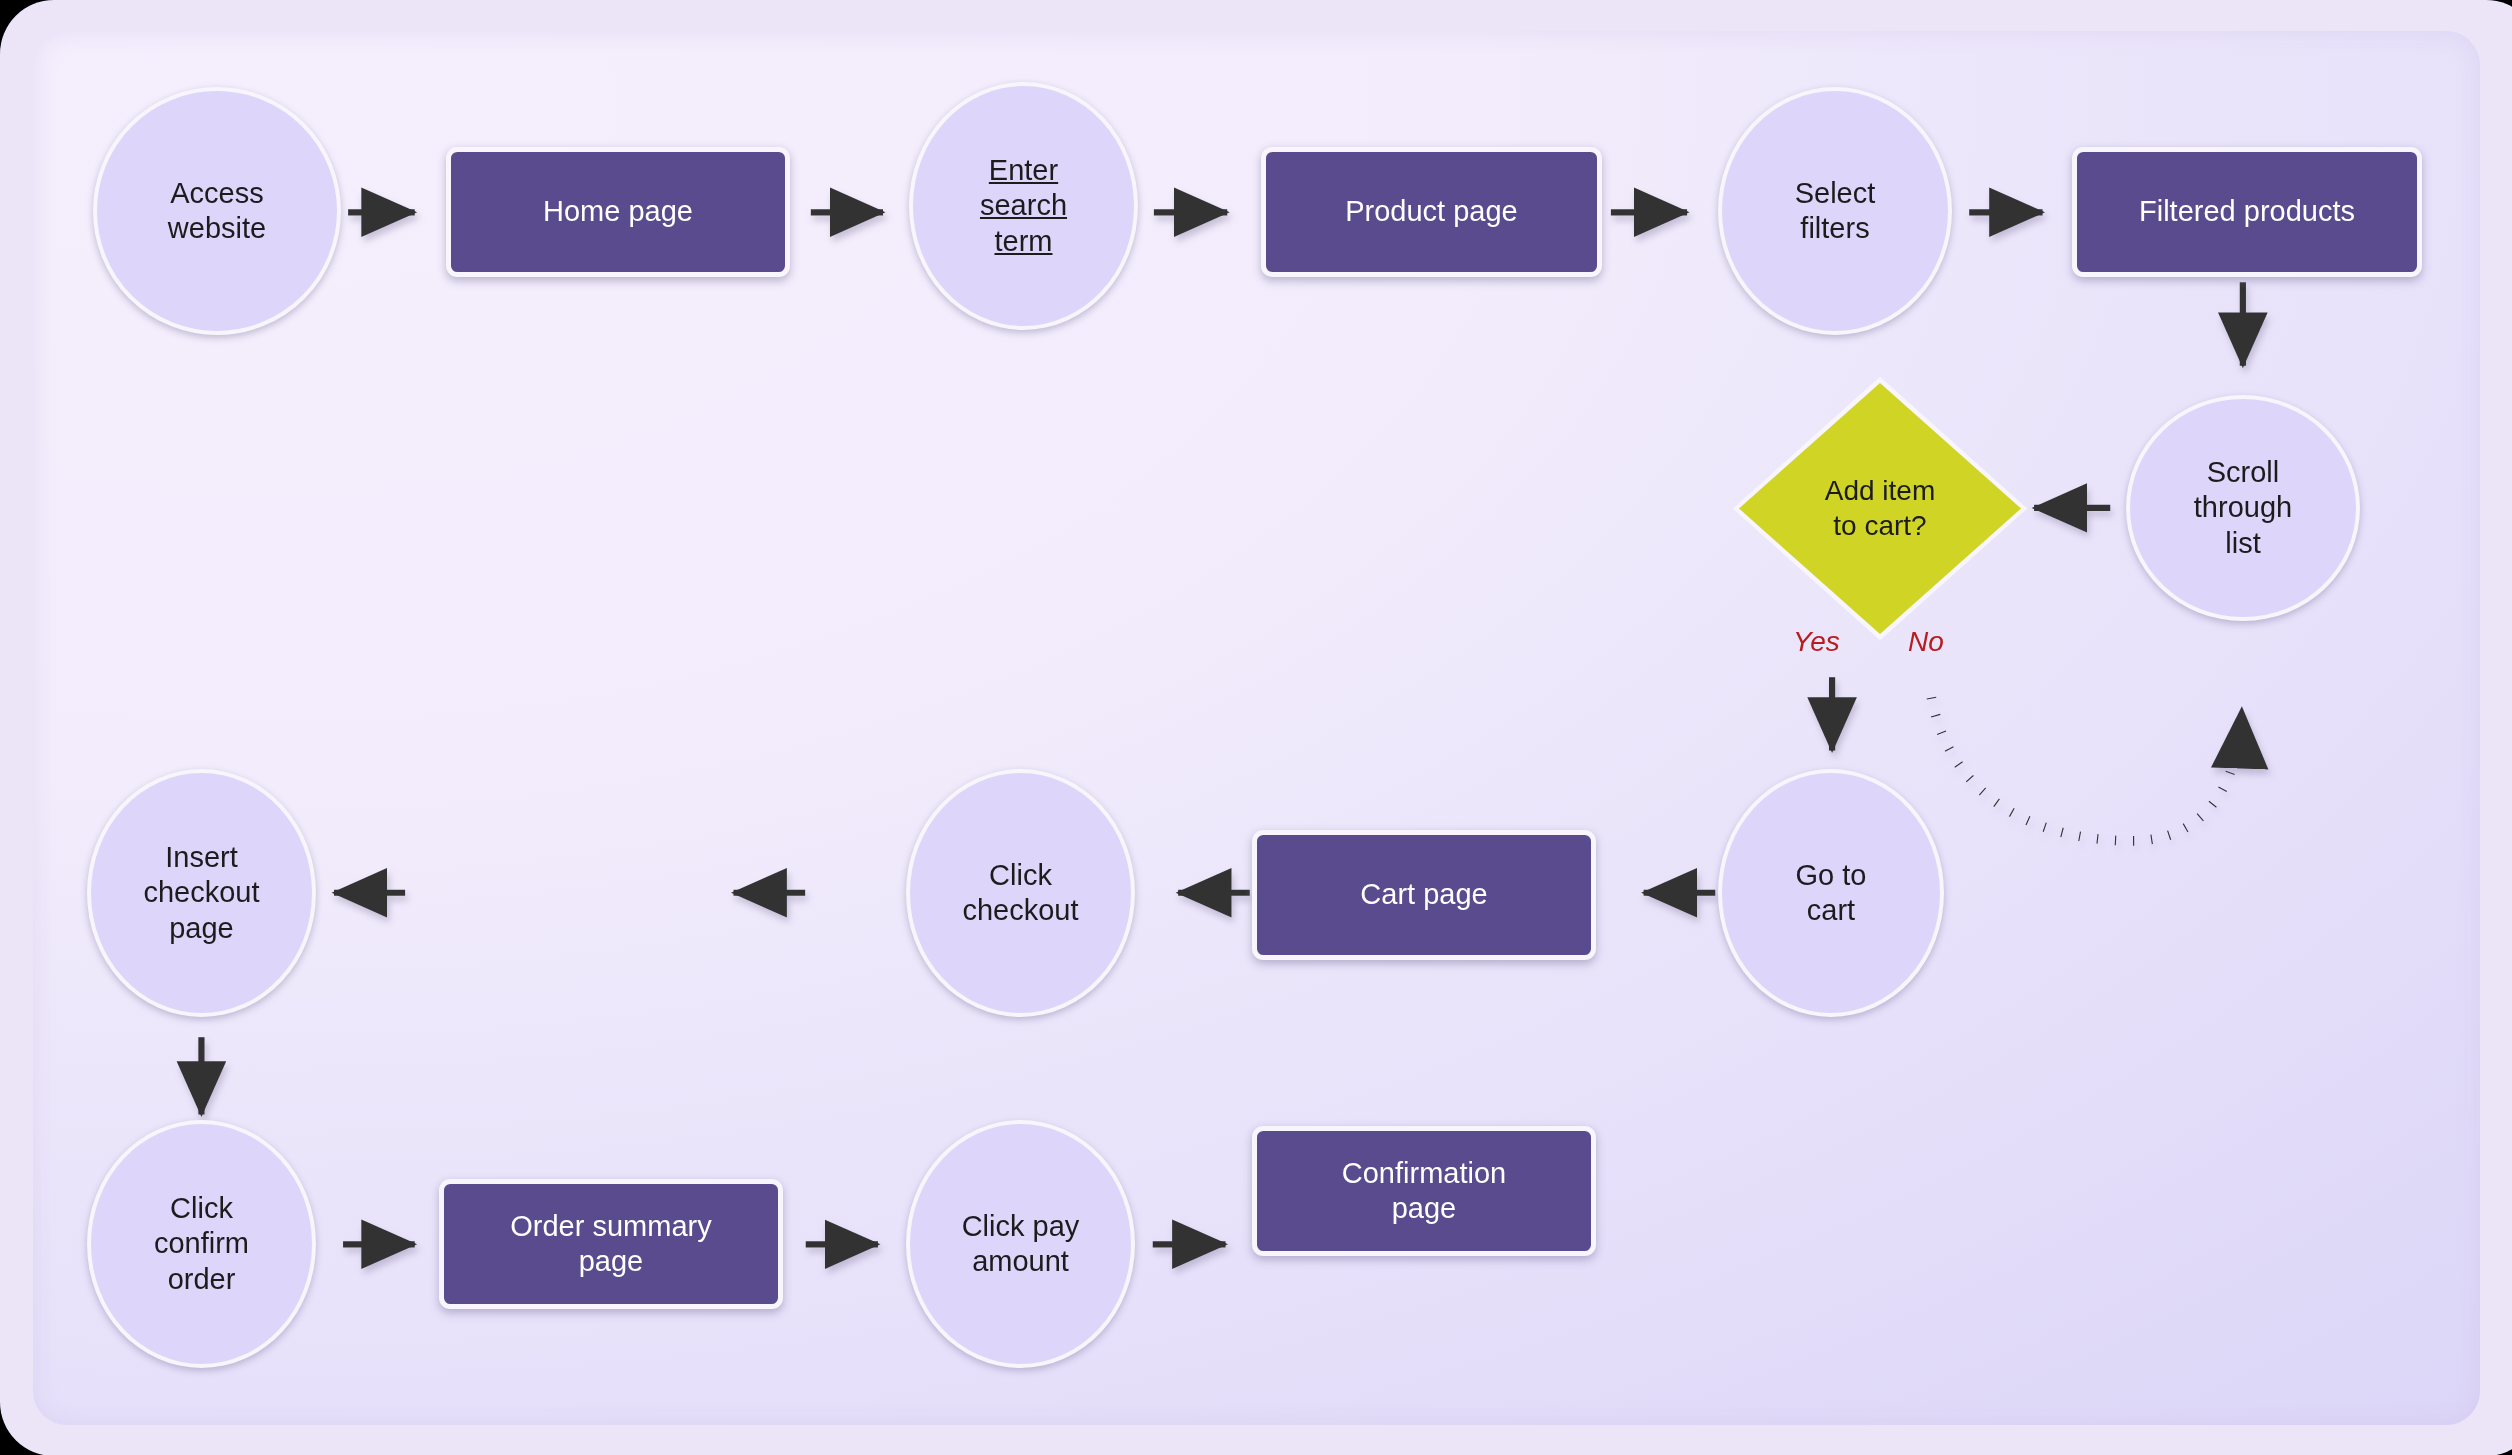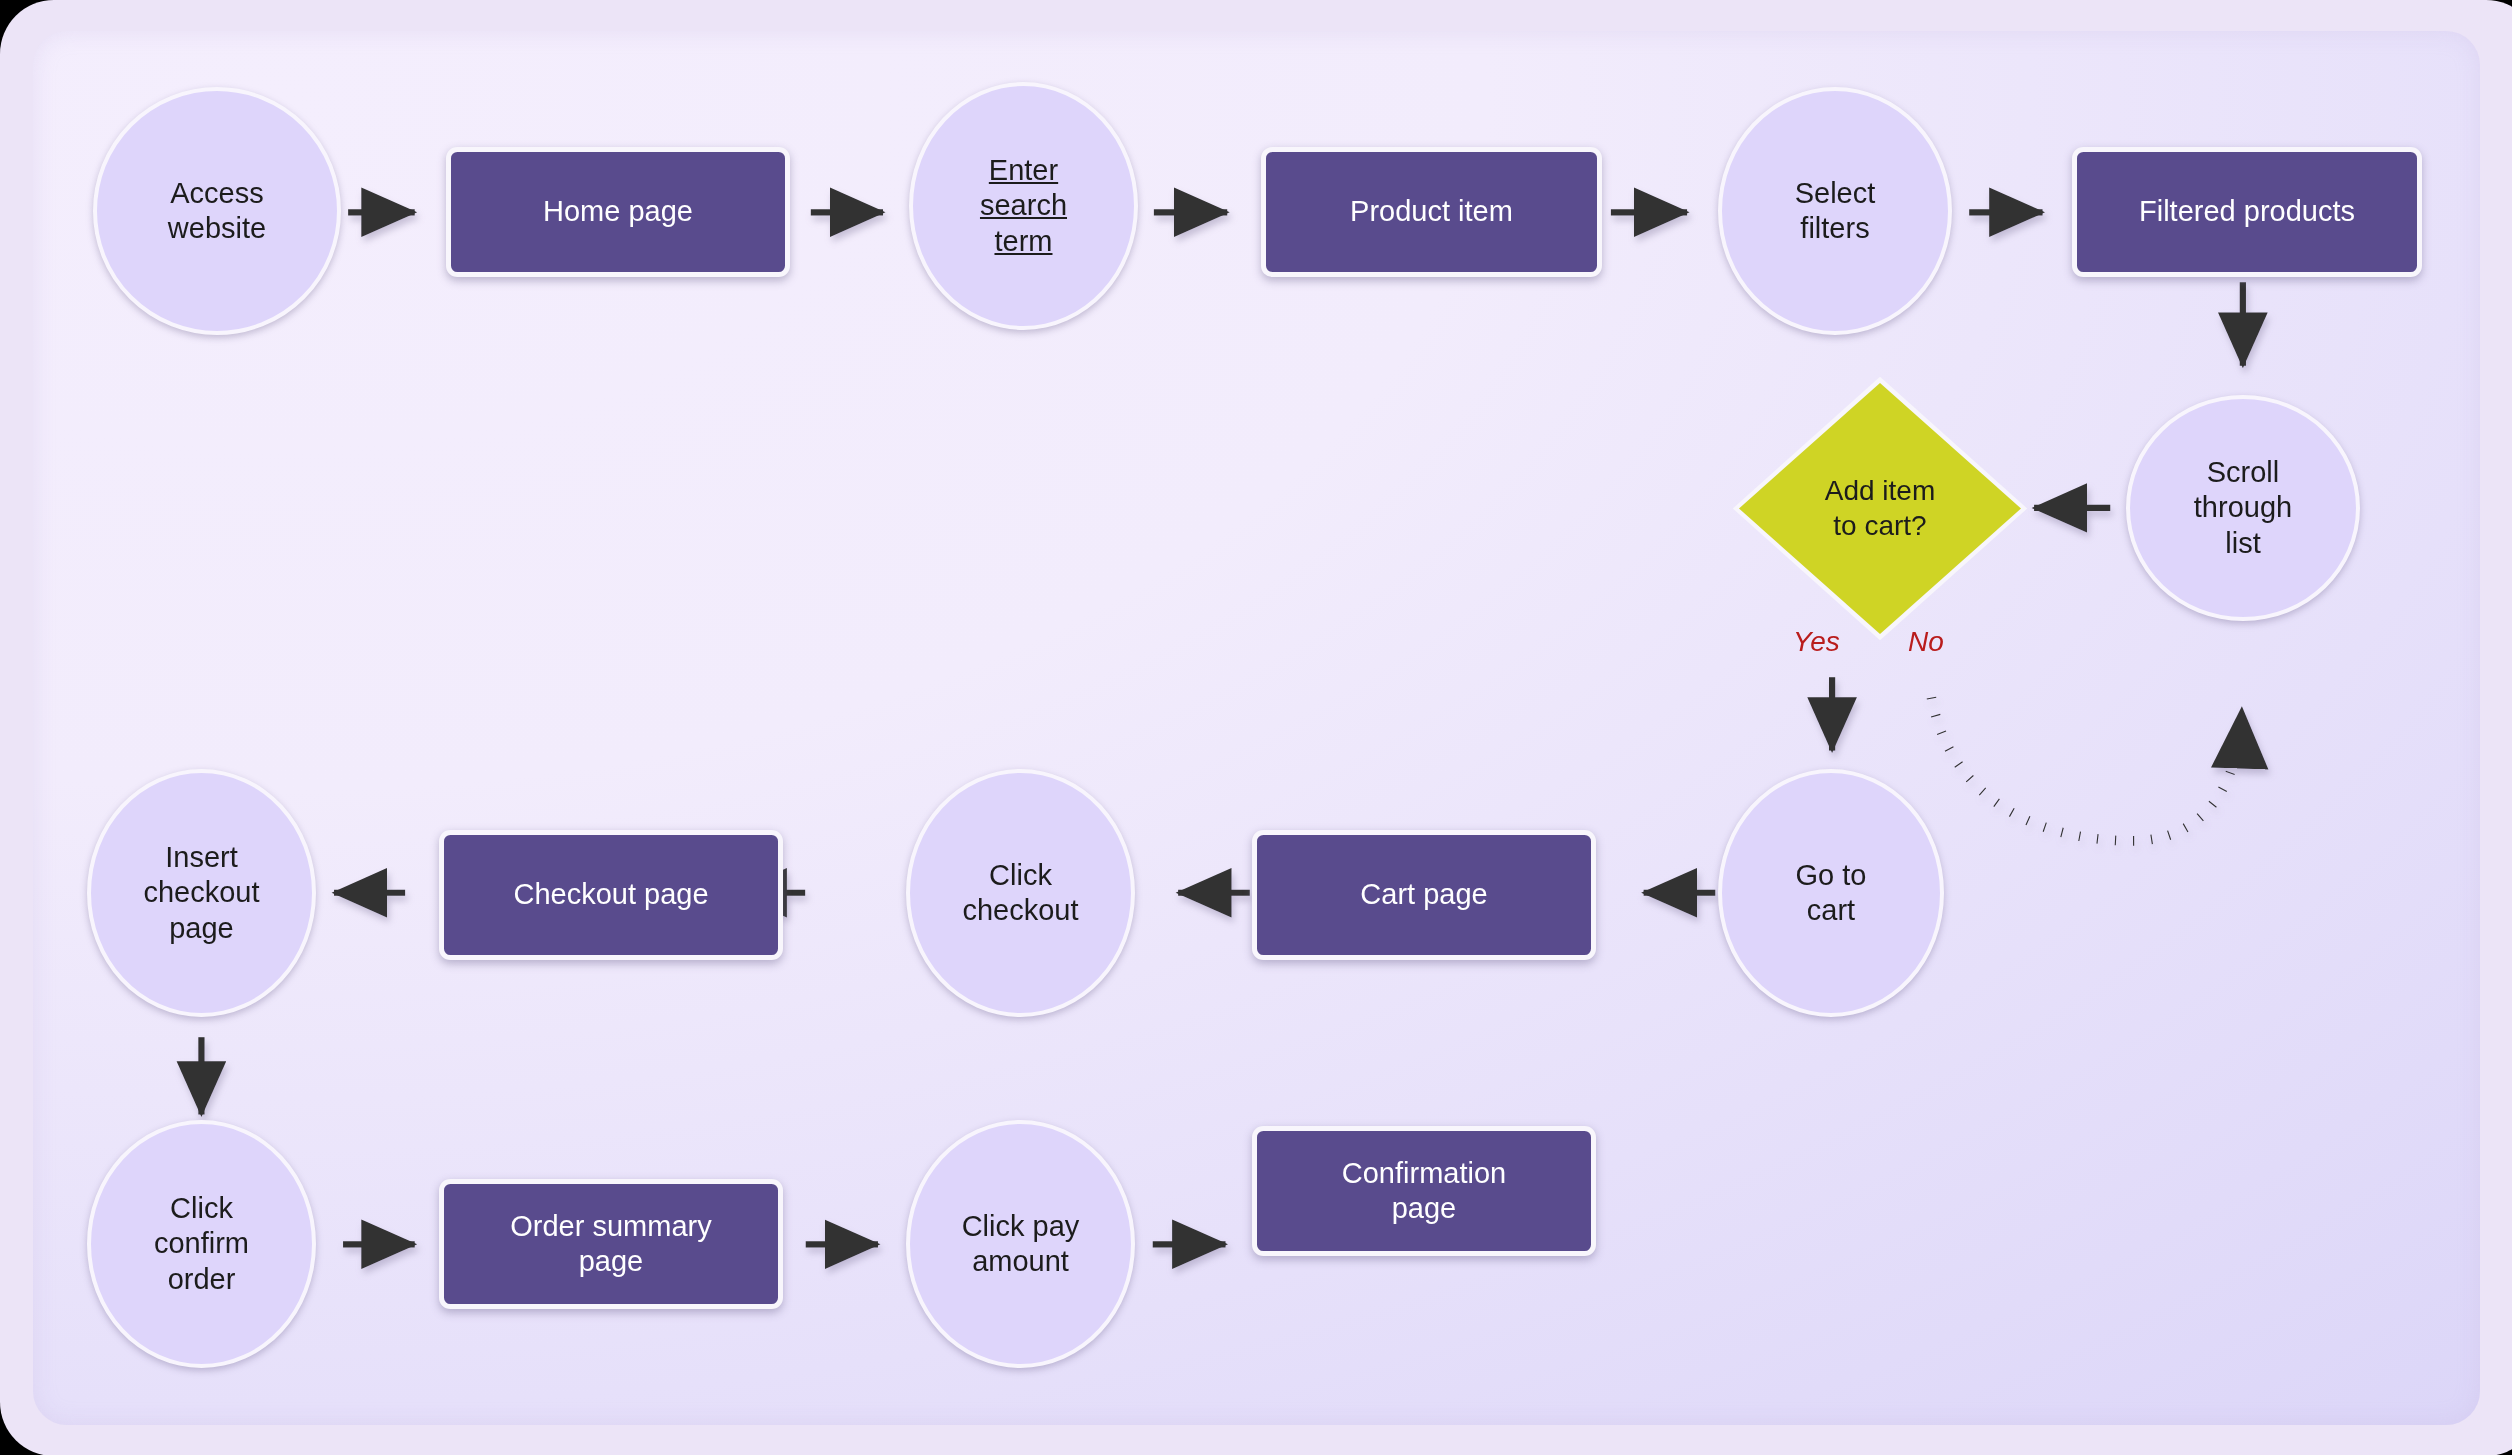--- a/index.html
+++ b/index.html
@@ -185,21 +185,21 @@
       <span style="white-space:pre-line">Home page</span>
     </div>
 
     <div class="node n-ellipse" style="left:909px; top:82px; width:229px; height:248px;text-decoration:underline;">
       <span style="white-space:pre-line">Enter
 search
 term</span>
     </div>
 
     <div class="node n-rect" style="left:1261px; top:147px; width:341px; height:130px;">
-      <span style="white-space:pre-line">Product item</span>
+      <span style="white-space:pre-line">Product page</span>
     </div>
 
     <div class="node n-ellipse" style="left:1718px; top:87px; width:234px; height:248px;">
       <span style="white-space:pre-line">Select
 filters</span>
     </div>
 
     <div class="node n-rect" style="left:2072px; top:147px; width:350px; height:130px;">
       <span style="white-space:pre-line">Filtered products</span>
     </div>
@@ -227,23 +227,20 @@
 
     <div class="node n-rect" style="left:1252px; top:830px; width:344px; height:130px;">
       <span style="white-space:pre-line">Cart page</span>
     </div>
 
     <div class="node n-ellipse" style="left:906px; top:769px; width:229px; height:248px;">
       <span style="white-space:pre-line">Click
 checkout</span>
     </div>
 
-    <div class="node n-rect" style="left:439px; top:830px; width:344px; height:130px;">
-      <span style="white-space:pre-line">Checkout page</span>
-    </div>
 
     <div class="node n-ellipse" style="left:87px; top:769px; width:229px; height:248px;">
       <span style="white-space:pre-line">Insert
 checkout
 page</span>
     </div>
 
     <div class="node n-ellipse" style="left:87px; top:1120px; width:229px; height:248px;">
       <span style="white-space:pre-line">Click
 confirm

